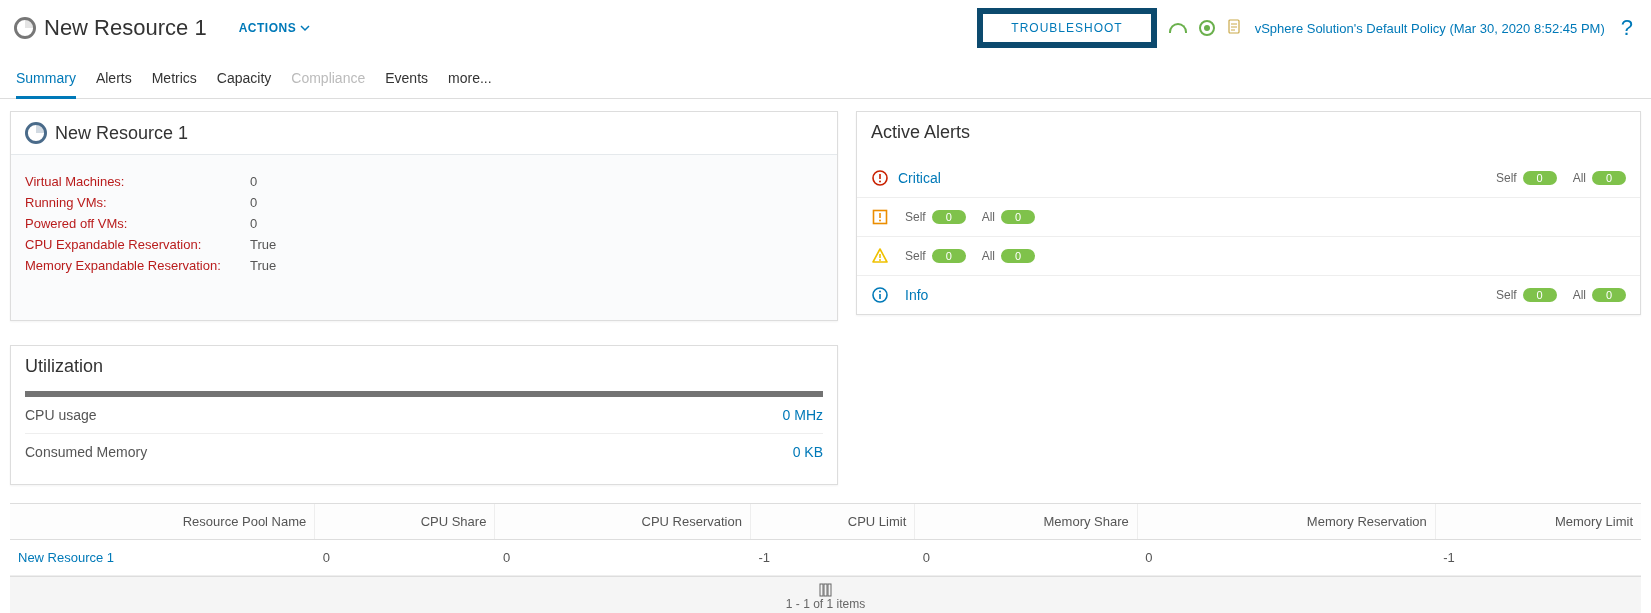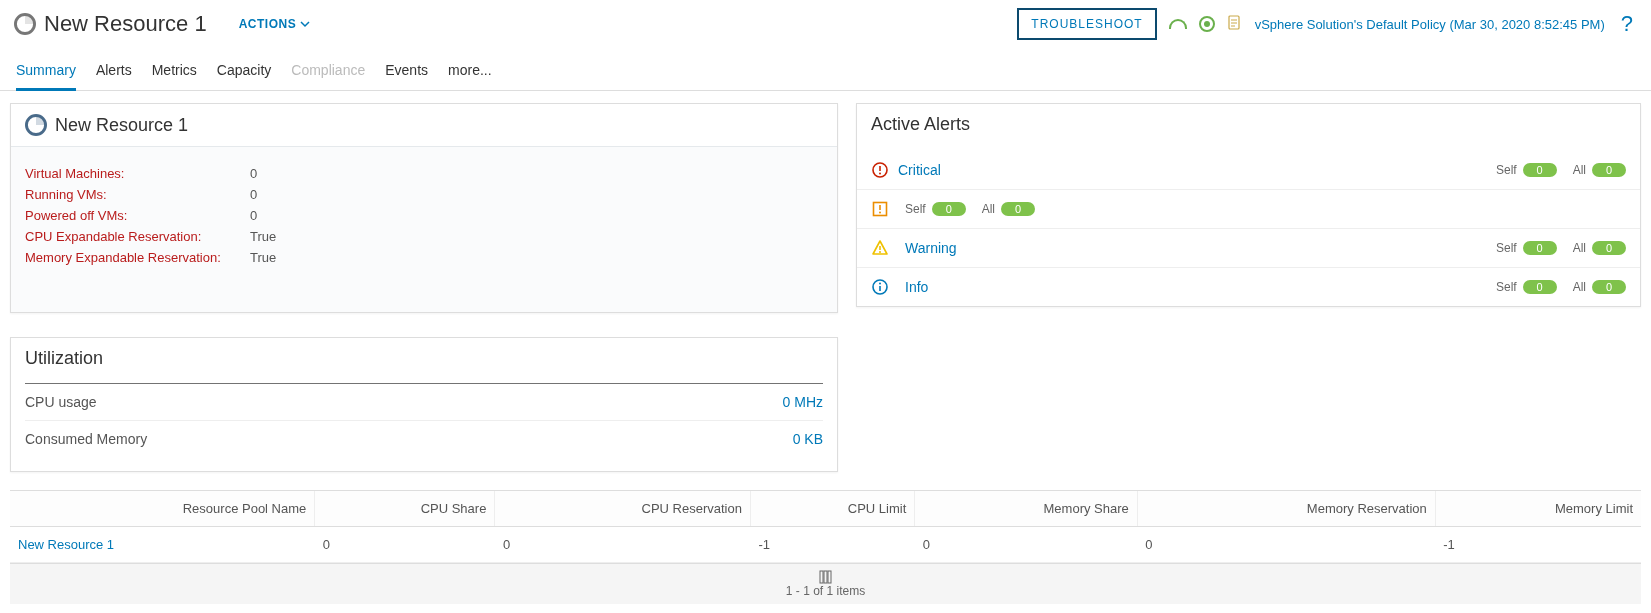--- a/index.html
+++ b/index.html
@@ -55,24 +55,24 @@
     margin-left: 24px;
     font-weight: 600;
   }
   .actions-btn svg { width: 10px; height: 10px; }
   .header-right {
     display: flex;
     align-items: center;
     gap: 12px;
   }
   .troubleshoot-btn {
-    border: 2px solid #0c4a6e;
+    border: 6px solid #0c4a6e;
     color: #0079b8;
     background: #fff;
-    padding: 7px 12px;
+    padding: 7px 28px;
     font-size: 12px;
     letter-spacing: 1px;
     cursor: pointer;
   }
   .status-icon1 {
     width: 18px; height: 10px;
     border: 2px solid #6ab04c;
     border-bottom: none;
     border-radius: 10px 10px 0 0;
     display:inline-block;
@@ -162,21 +162,21 @@
   .kv-value { color:#565656; }
   .util-body { padding: 4px 14px 14px 14px; }
   .util-row {
     display: flex;
     justify-content: space-between;
     padding: 10px 0;
     border-top: 1px solid #eee;
     font-size: 14px;
     color: #555;
   }
-  .util-row:first-child { border-top: 1px solid #737373; }
+  .util-row:first-child { border-top: 6px solid #737373; }
   .util-val { color: #0079b8; cursor: pointer; }
   .alerts-body { padding: 0; }
   .alert-row {
     display: flex;
     align-items: center;
     padding: 10px 14px;
     border-top: 1px solid #eee;
     gap: 16px;
   }
   .alert-row:first-child { border-top: none; margin-top: 6px; gap: 9px;}
@@ -383,21 +383,20 @@
     </span>
           </div>
           <div class="alert-row">
     <span class="alert-icon">
               <svg width="18" height="18" viewBox="0 0 18 18">
                 <path d="M9 2 L16 15 L2 15 Z" fill="none" stroke="#efc100" stroke-width="1.6" stroke-linejoin="round"></path>
                 <line x1="9" y1="7" x2="9" y2="11" stroke="#efc100" stroke-width="1.6"></line>
                 <circle cx="9" cy="13" r="1" fill="#efc100"></circle>
               </svg>
             </span>
-    <span class="alert-label">Warning</span>
     <span class="alert-counts">
       <span class="cnt-group">
                 <span>Self</span>
                 <span class="badge">0</span>
               </span>
       <span class="cnt-group">
                 <span>All</span>
                 <span class="badge">0</span>
               </span>
     </span>

